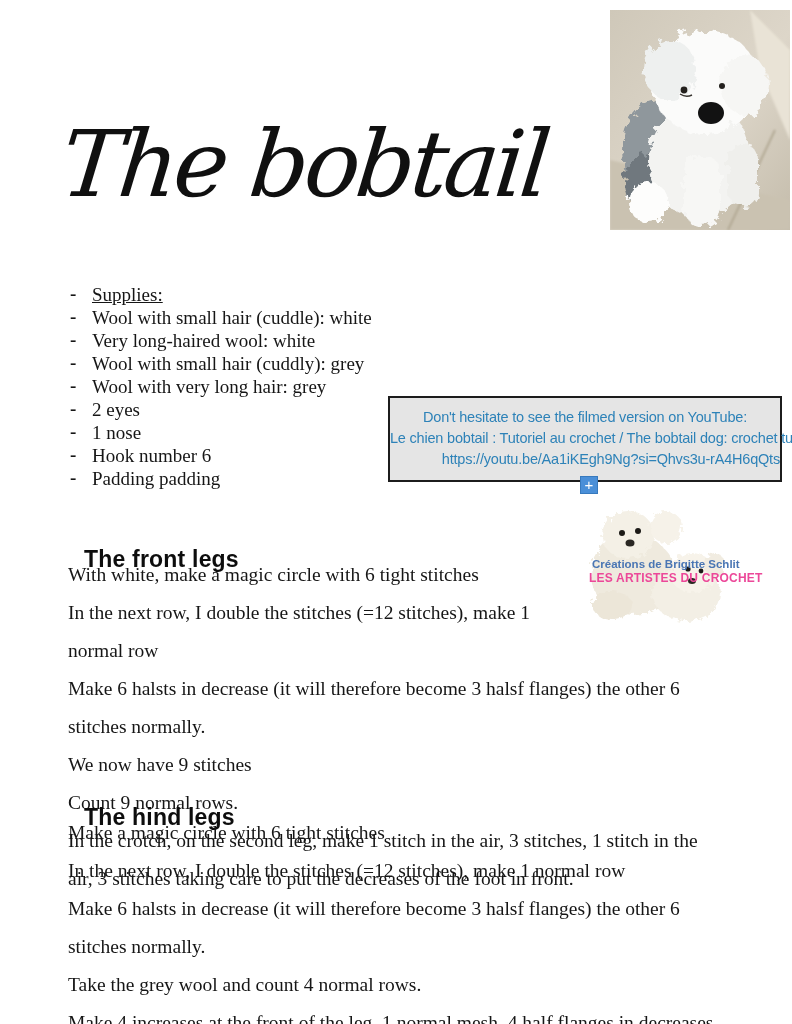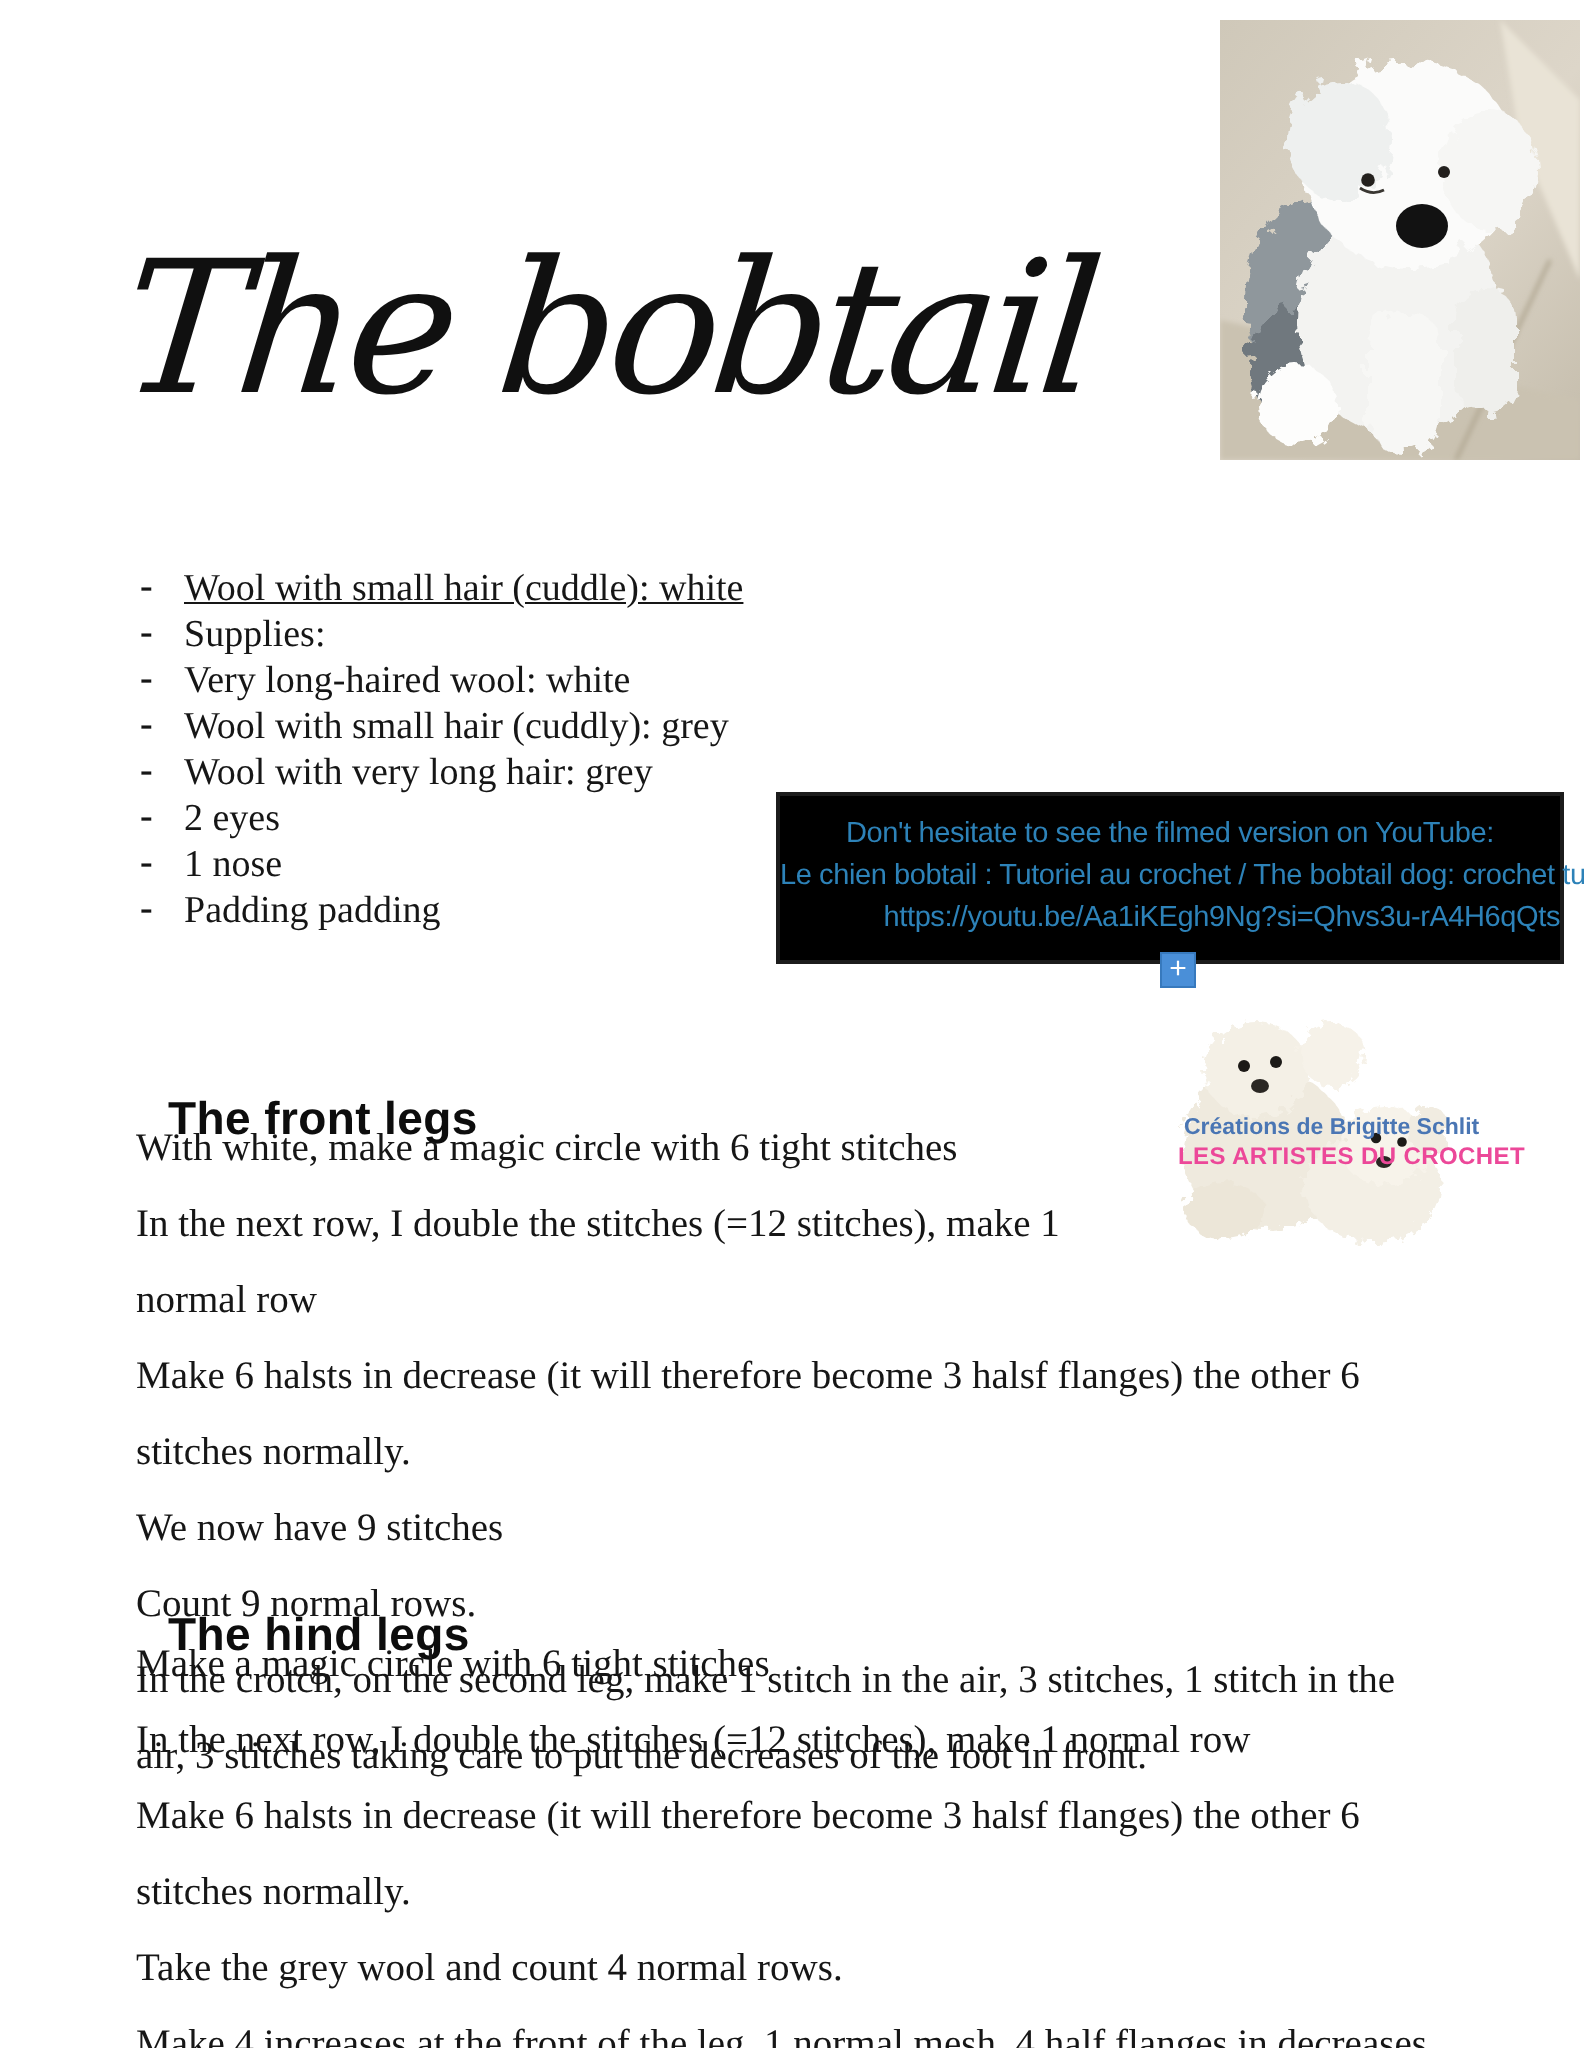--- a/index.html
+++ b/index.html
@@ -21,21 +21,21 @@
 
   
   .supplies{position:absolute;left:70px;top:283px;width:420px;
             list-style:none;margin:0;padding:0;font-size:19px;line-height:23px;}
   .supplies li{position:relative;padding-left:22px;}
   .supplies li::before{content:"-";position:absolute;left:0;top:-1px;font-weight:bold;}
   .supplies li:first-child .supply-text{text-decoration:underline;}
 
   
   .yt-box{position:absolute;left:388px;top:396px;width:394px;height:86px;
-          border:2px solid #1c1c1c;background:#000000;box-sizing:border-box;
+          border:2px solid #1c1c1c;background:#e5e5e5;box-sizing:border-box;
           text-align:center;padding-top:9px;}
   .yt-line{font-family:"Liberation Sans",sans-serif;font-size:14.5px;line-height:21px;
            color:#2d82b8;letter-spacing:-0.2px;white-space:nowrap;}
   .yt-link{cursor:pointer;text-align:right;}
   .plus-btn{position:absolute;left:190px;top:78px;width:18px;height:18px;
             background:#4a8fd8;border:1px solid #3779bd;box-sizing:border-box;
             color:#ffffff;font-family:"Liberation Sans",sans-serif;font-size:15px;
             line-height:15px;text-align:center;cursor:pointer;}
 
   
@@ -98,27 +98,28 @@
       </g>
       <ellipse cx="101" cy="103" rx="13" ry="11" fill="#121212"></ellipse>
       <circle cx="74" cy="80" r="3.4" fill="#23201d"></circle>
       <circle cx="112" cy="76" r="3" fill="#23201d"></circle>
       <path d="M70 84 q6 4 12 1" stroke="#3a3732" stroke-width="1.4" fill="none"></path>
     </svg>
   </div>
 
   <ul class="supplies">
 
-  <li><span class="supply-text">Wool with small hair (cuddle): white</span></li>
-      <li><span class="supply-text">Supplies:</span></li>
+  <li><span class="supply-text">Supplies:</span></li>
+      <li><span class="supply-text">Wool with small hair (cuddle): white</span></li>
       <li><span class="supply-text">Very long-haired wool: white</span></li>
       <li><span class="supply-text">Wool with small hair (cuddly): grey</span></li>
       <li><span class="supply-text">Wool with very long hair: grey</span></li>
       <li><span class="supply-text">2 eyes</span></li>
       <li><span class="supply-text">1 nose</span></li>
+      <li><span class="supply-text">Hook number 6</span></li>
       <li><span class="supply-text">Padding padding</span></li>
     </ul>
 
   <div class="yt-box">
     <div class="yt-line">Don't hesitate to see the filmed version on YouTube:</div>
     <div class="yt-line">Le chien bobtail : Tutoriel  au crochet  / The bobtail dog: crochet tutorial</div>
     <div class="yt-line yt-link">https://youtu.be/Aa1iKEgh9Ng?si=Qhvs3u-rA4H6qQts</div>
     <div class="plus-btn">+</div>
   </div>
 

